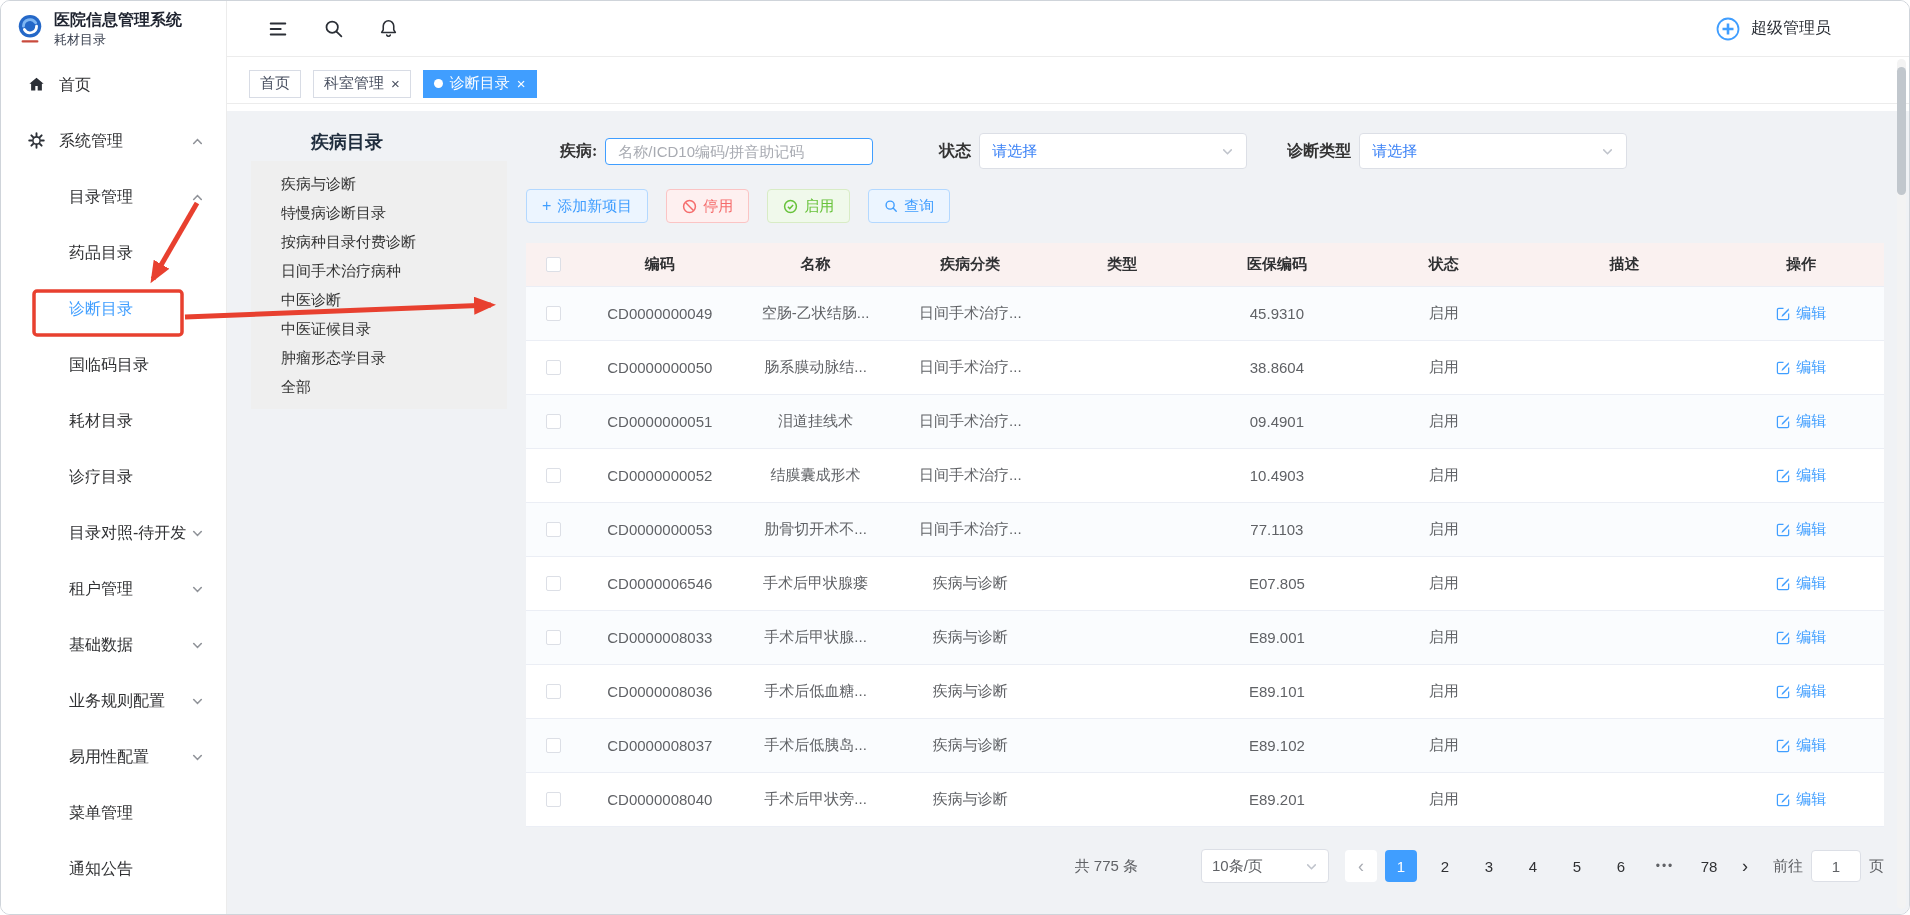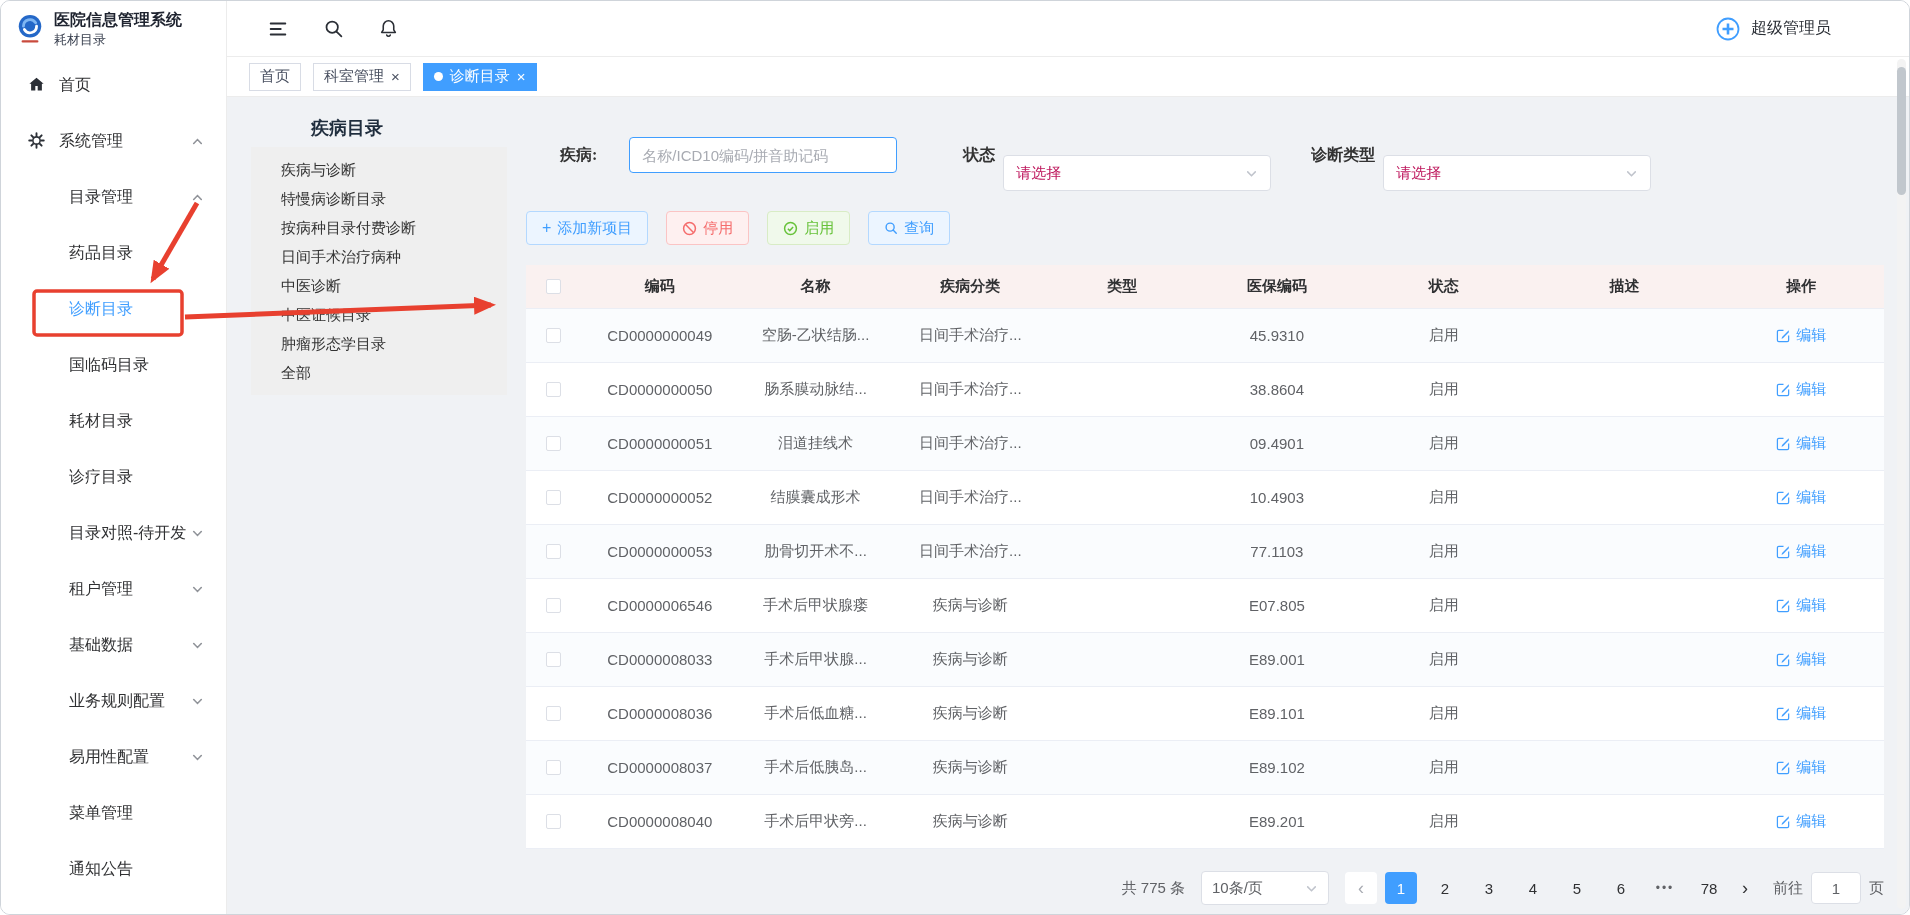--- a/index.html
+++ b/index.html
@@ -22,21 +22,21 @@
   .menu-item.lvl0 { padding-left:26px; }
   .menu-item.lvl1 { padding-left:68px; }
   .menu-item.lvl2 { padding-left:68px; }
   .menu-item.active .mi-label { color:var(--accent,#409eff); }
   .mi-icon { width:20px; height:20px; margin-right:12px; color:#2b2f36; display:inline-flex; }
   .mi-icon svg { width:19px; height:19px; }
   .mi-arrow { margin-left:auto; color:#909399; display:inline-flex; }
   .mi-arrow svg { width:13px; height:13px; }
 
   
-  .main-col { flex:1; display:flex; flex-direction:column; min-width:0; }
+  .main-col { flex:1; display:flex; flex-direction:column; min-width:0;gap:7px; }
   .topbar { height:56px; background:#fff; border-bottom:1px solid #ececec;
             display:flex; align-items:center; padding:0 78px 0 40px; }
   .icon-btn { display:inline-flex; margin-right:34px; cursor:pointer; }
   .spacer { flex:1; }
   .user-box { display:flex; align-items:center; gap:10px; cursor:pointer; }
   .user-name { font-size:16px; color:#2b2f36; }
 
   .tabbar { height:40px; background:#fff; display:flex; align-items:center;
             padding-left:22px; gap:12px; border-bottom:1px solid #ececec; }
   .tab { height:28px; padding:0 10px; font-size:15px; display:inline-flex; align-items:center;
@@ -54,26 +54,26 @@
   .catalog-list { margin-top:2px; background:#efefef; padding:8px 0; }
   .catalog-item { height:29px; line-height:29px; padding-left:30px; font-size:15px;
                   color:#333; cursor:pointer; }
 
   .main { position:absolute; left:299px; top:0; right:25px; }
 
   .filter-row { margin-top:22px; padding-left:34px; display:flex; align-items:center; }
   .f-label { font-size:16px; font-weight:600; color:#333; margin-right:8px; white-space:nowrap;font-family:Liberation Serif, serif; }
   .ml-status { margin-left:66px; }
   .ml-type { margin-left:40px; }
-  .f-input { width:268px; height:36px; border:1px solid var(--accent,#409eff); border-radius:4px;
-             padding:0 12px; font-size:15px; color:#333; outline:none; background:#fff;margin-left:24px; }
+  .f-input { width:268px; height:27px; border:1px solid var(--accent,#409eff); border-radius:4px;
+             padding:0 12px; font-size:15px; color:#333; outline:none; background:#fff; }
   .f-input::placeholder { color:#a8abb2; }
   .select { width:268px; height:36px; background:#fff; border:1px solid #dcdfe6; border-radius:4px;
             display:flex; align-items:center; justify-content:space-between; padding:0 12px;
-            font-size:15px; color:#be185d; cursor:pointer;margin-top:36px; }
+            font-size:15px; color:#3b82f6; cursor:pointer; }
   .chev { display:inline-flex; }
 
   .btn-row { margin-top:20px; display:flex; gap:18px; }
   .btn { height:34px; padding:0 15px; border-radius:4px; font-size:15px; display:inline-flex;
          align-items:center; gap:6px; cursor:pointer; border:1px solid transparent; white-space:nowrap; }
   .btn .b-ic { display:inline-flex; font-size:16px; line-height:1; }
   .btn-add, .btn-search { background:#ecf5ff; border-color:#b3d8ff; color:var(--accent,#409eff); }
   .btn-disable { background:#fef0f0; border-color:#fbc4c4; color:var(--danger,#f56c6c); }
   .btn-enable { background:#f0f9eb; border-color:#d8ecc5; color:var(--success,#67c23a); }
 
@@ -92,21 +92,21 @@
   .edit-link { color:var(--accent,#409eff); display:inline-flex; gap:5px; align-items:center;
                cursor:pointer; font-size:15px; }
   .edit-link svg { width:15px; height:15px; }
 
   
   .pagination { margin-top:22px; display:flex; align-items:center; justify-content:flex-end;
                 font-size:15px; color:#606266; }
   .total { margin-right:16px; }
   .size-select { width:128px; height:34px; background:#fff; border:1px solid #dcdfe6;
                  border-radius:4px; display:flex; align-items:center; justify-content:space-between;
-                 padding:0 10px; color:#606266; cursor:pointer; margin-right:16px; }
+                 padding:0 10px; color:#606266; cursor:pointer; margin-right:16px;margin-left:47px; }
   .pages { display:flex; align-items:center; gap:12px; margin:0 6px; }
   .page-btn { min-width:32px; height:32px; display:flex; align-items:center; justify-content:center;
               color:#303133; cursor:pointer; border-radius:4px; }
   .page-btn.active { background:var(--accent,#409eff); color:#fff; }
   .page-btn.dots { color:#606266; font-size:12px; letter-spacing:2px; }
   .nav-prev { width:32px; height:32px; background:#fff; border-radius:4px; color:#a8abb2;
               display:flex; align-items:center; justify-content:center; cursor:pointer;
               font-size:18px; margin-right:2px; }
   .nav-next { width:28px; height:32px; display:flex; align-items:center; justify-content:center;
               color:#303133; cursor:pointer; font-size:18px; }

